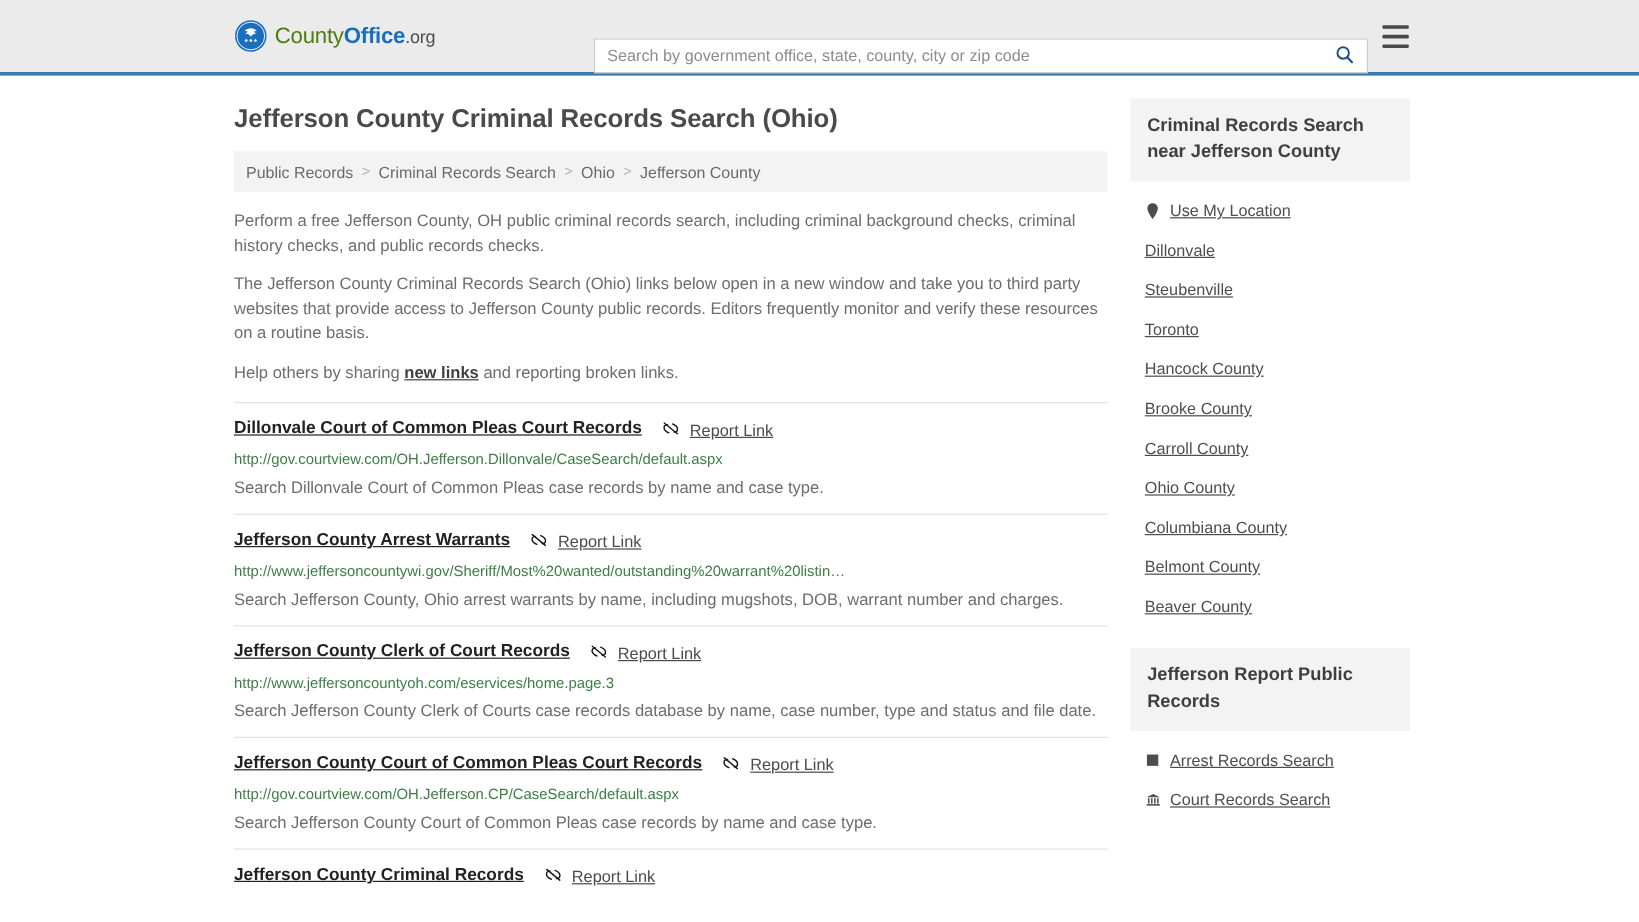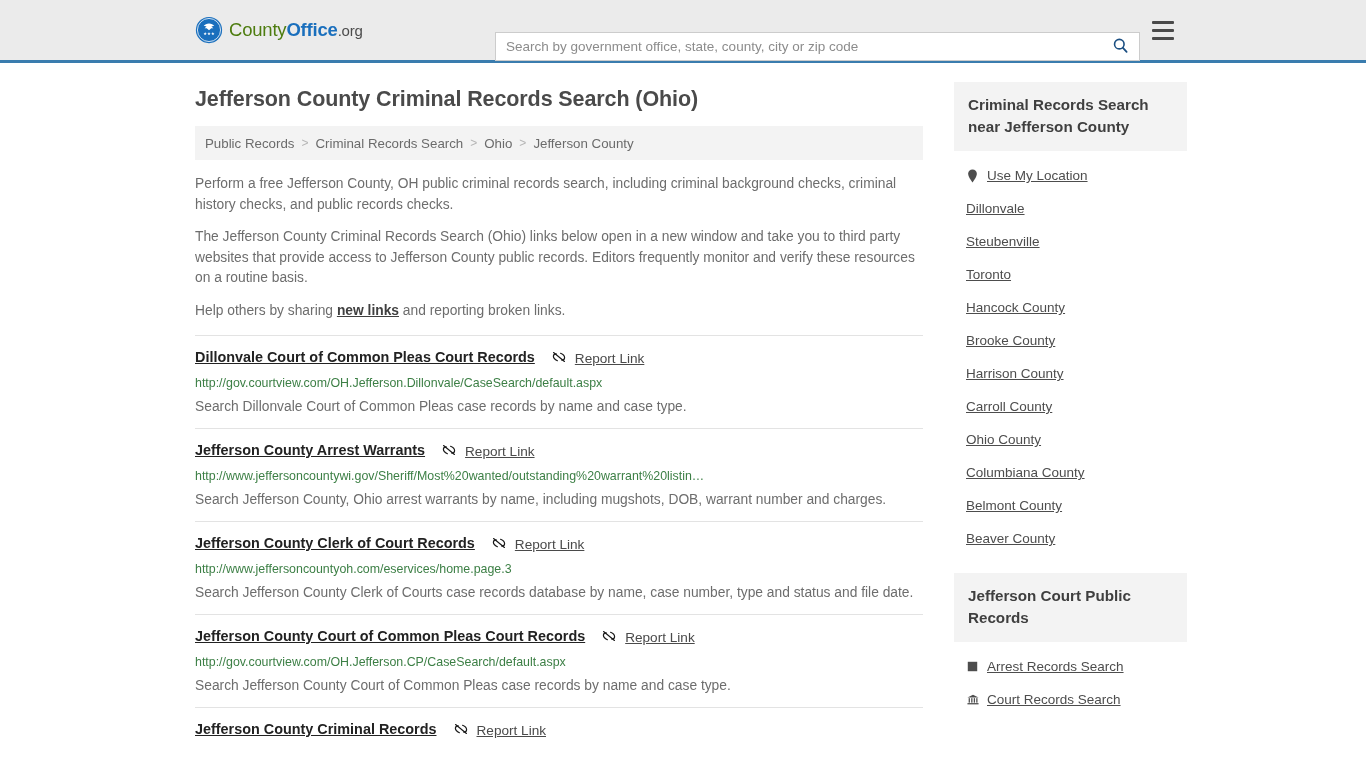--- a/index.html
+++ b/index.html
@@ -90,21 +90,21 @@
     width: 100%;
     background: #4a4a4a;
     border-radius: 1px;
   }
 
   
   .page {
     width: 1296px;
     padding: 0 195px 0 195px;
     display: flex;
-    gap: 16px;
+    gap: 4px;
     align-items: flex-start;
   }
   .content-col {
     width: 728px;
     flex: 0 0 728px;
   }
   .side-col {
     width: 233px;
     flex: 0 0 233px;
     margin-left: 15px;
@@ -404,44 +404,41 @@
         <div class="side-item no-icon">
           <a>Toronto</a>
         </div>
         <div class="side-item no-icon">
           <a>Hancock County</a>
         </div>
         <div class="side-item no-icon">
           <a>Brooke County</a>
         </div>
         <div class="side-item no-icon">
-          <a>Harrison County</a>
-        </div>
-        <div class="side-item no-icon">
           <a>Carroll County</a>
         </div>
         <div class="side-item no-icon">
           <a>Ohio County</a>
         </div>
         <div class="side-item no-icon">
           <a>Columbiana County</a>
         </div>
         <div class="side-item no-icon">
           <a>Belmont County</a>
         </div>
         <div class="side-item no-icon">
           <a>Beaver County</a>
         </div>
       </div>
     </div>
 
     <div class="group-gap"></div>
 
     <div class="side-box">
-      <div class="side-box-title">Jefferson Court Public Records</div>
+      <div class="side-box-title">Jefferson Report Public Records</div>
       <div class="side-list">
 
         <div class="side-item">
           <span class="side-icon">
             <svg viewBox="0 0 14 14" width="11" height="11">
               <rect x="1" y="1" width="12" height="12" fill="#4d4d4d"></rect>
             </svg>
           </span>
           <a>Arrest Records Search</a>
         </div>

